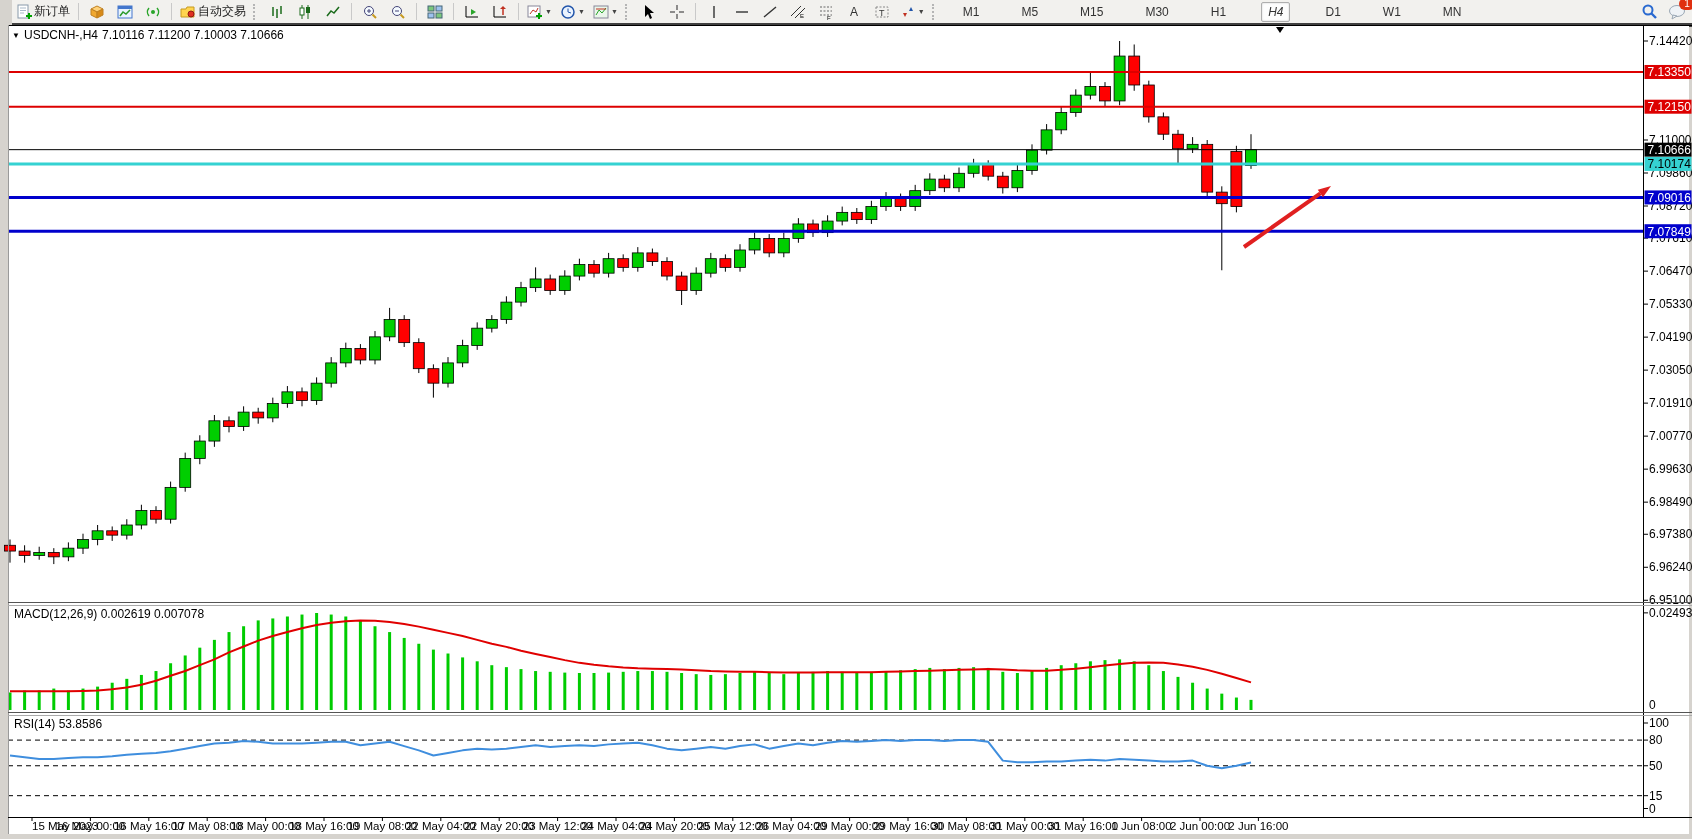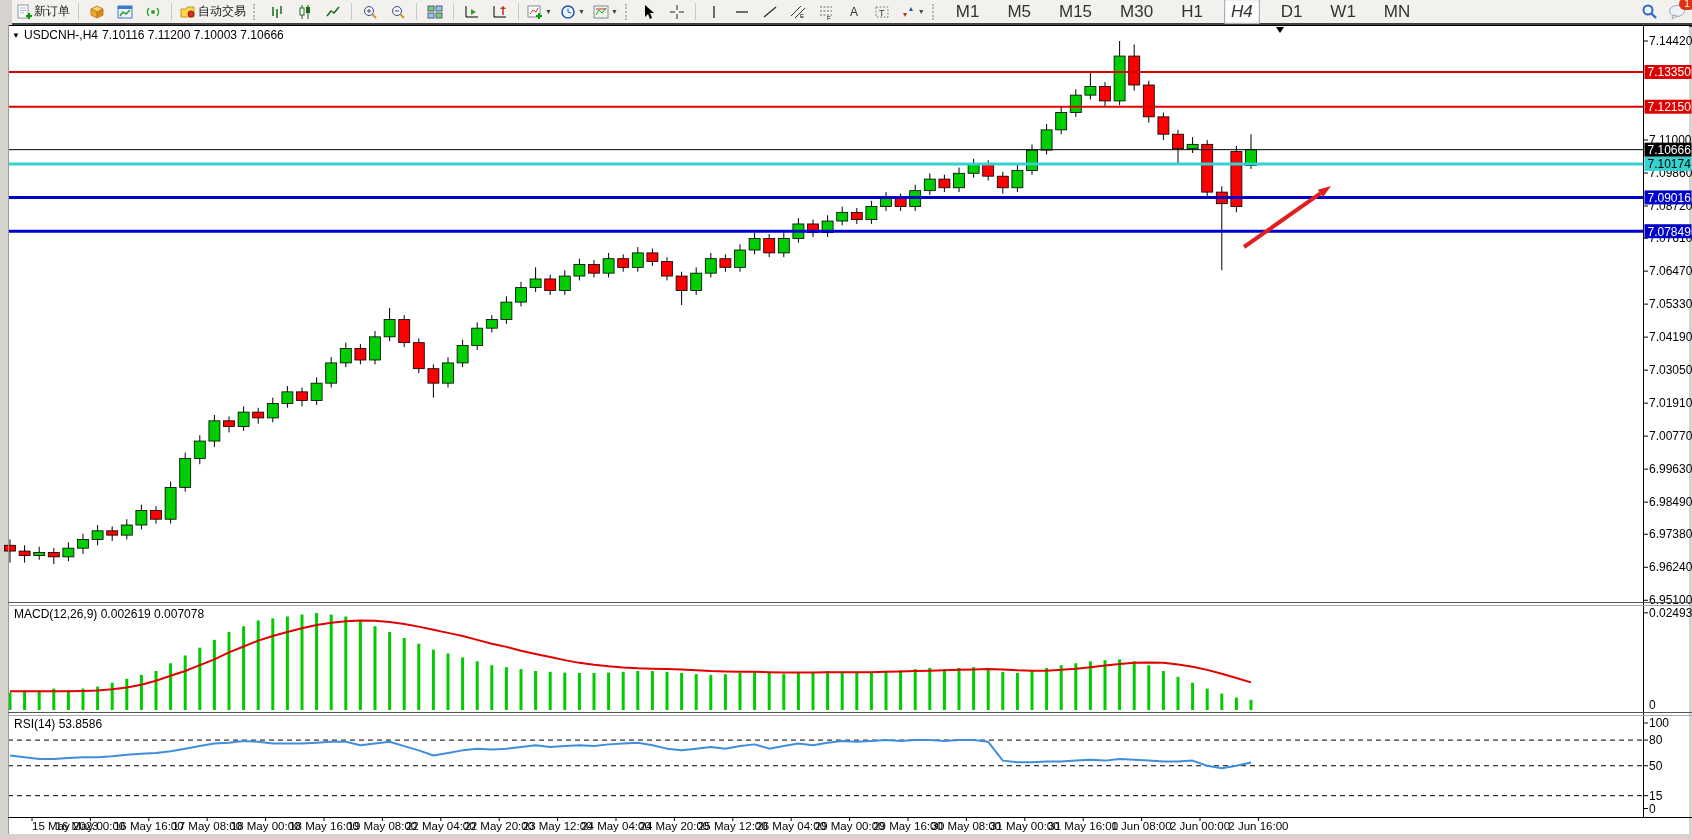--- a/index.html
+++ b/index.html
@@ -5,21 +5,21 @@
   html,body{margin:0;padding:0;background:#d6d3ce;font-family:"Liberation Sans",sans-serif;}
   .stage{position:relative;width:1692px;height:839px;overflow:hidden;background:#d6d3ce;}
   
   .toolbar{position:absolute;top:0;left:12px;width:1692px;height:23px;background:#f2f1ee;
            border-bottom:4px solid #404040;display:flex;align-items:center;font-size:12px;color:#222;justify-content:flex-end;}
   .tbtn{height:20px;min-width:20px;display:flex;align-items:center;justify-content:center;
         margin:0 1px;padding:0 2px;border:1px solid transparent;border-radius:2px;cursor:default;}
   .tlabel{margin-left:2px;font-size:12px;}
   .sep{width:1px;height:17px;background:#c9c9c9;margin:0 4px;}
   .grip{width:5px;height:16px;margin:0 3px;border-left:2px dotted #b5b5b5;}
-  .tfbtn{font-size:17px;color:#333;padding:2px 6px;margin:0 7px;border:1px solid transparent;border-radius:2px;}
+  .tfbtn{font-size:12px;color:#333;padding:2px 6px;margin:0 14px;border:1px solid transparent;border-radius:2px;}
   .tfbtn.active{background:#fdfdfd;border:1px solid #aeaeae;box-shadow:inset 0 0 2px #ccc;font-style:italic;}
   .caret{font-size:7px;color:#444;margin-left:2px;}
   .spacer{flex:1;}
   .badge{position:absolute;top:-4px;right:-6px;background:#e03010;color:#fff;border-radius:8px;
          font-size:10px;line-height:12px;min-width:12px;text-align:center;padding:0 2px;}
   .chat-wrap{position:relative;margin-right:14px;}
   svg text{font-family:"Liberation Sans",sans-serif;}
 </style>
 </head>
 <body>

